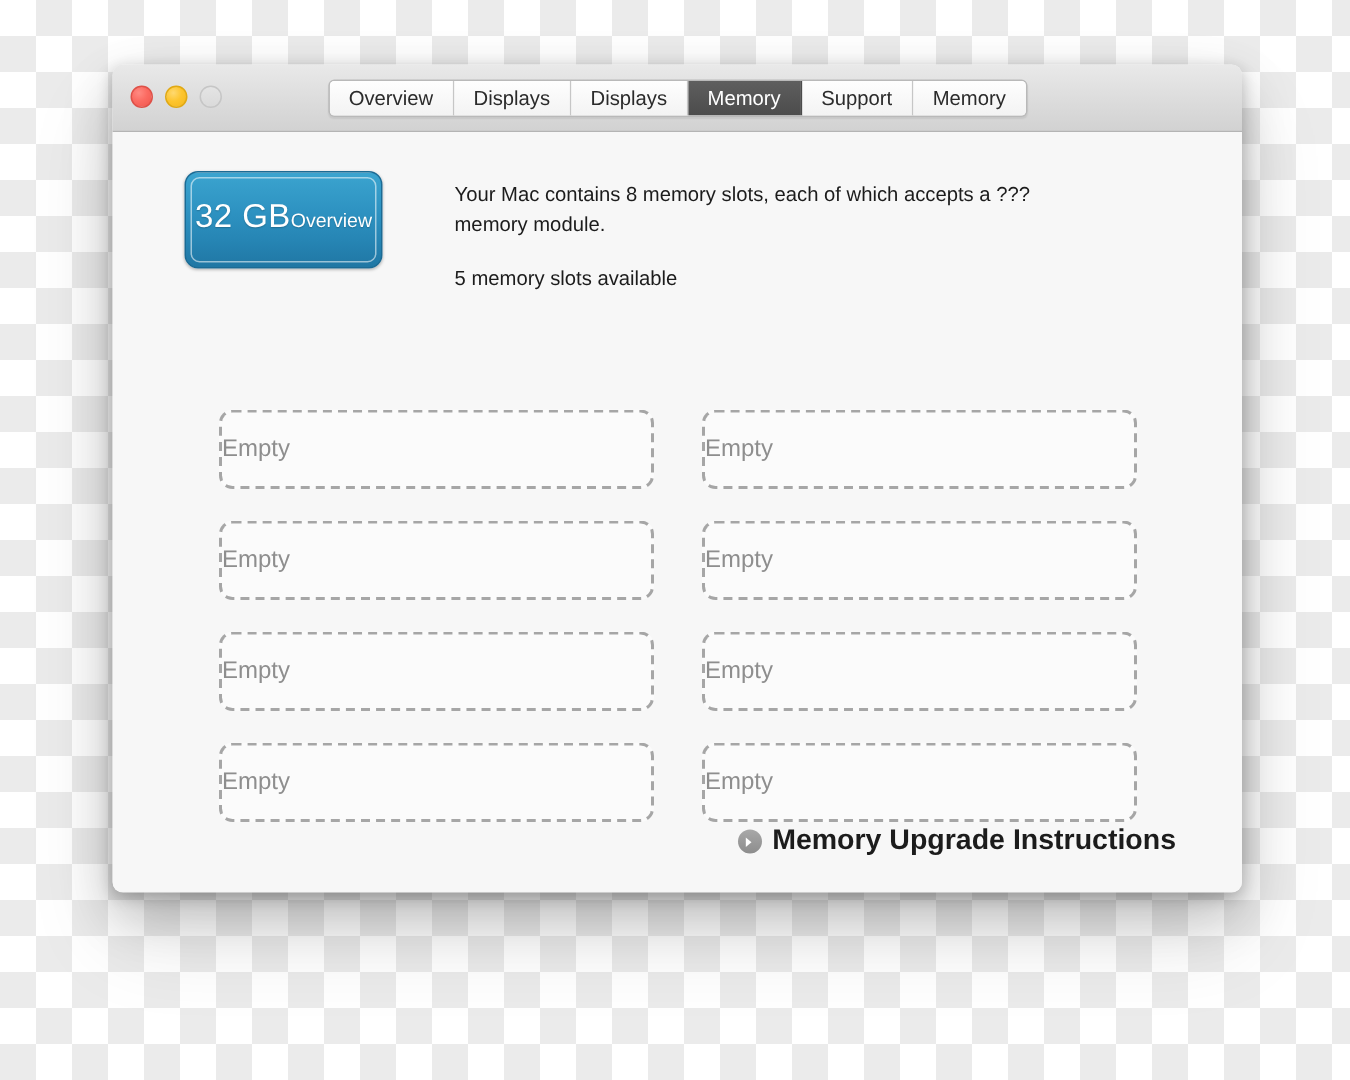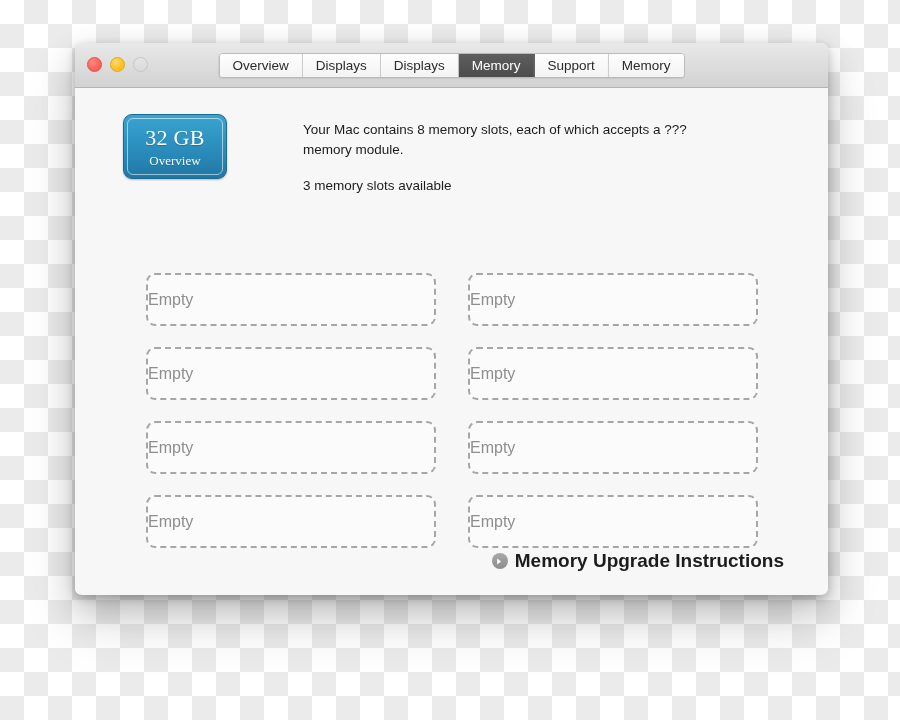--- a/index.html
+++ b/index.html
@@ -123,32 +123,31 @@
     position: absolute;
     left: 0; top: 0;
     width: 100%;
     height: 130px;
   }
 
   #memory-badge {
     position: absolute;
     left: 48px;
     top: 26px;
-    width: 104px;
+    width: 132px;
     height: 65px;
     border-radius: 9px;
     background: linear-gradient(to bottom, #3ba4cf 0%, #2e93c2 40%, #2685b4 72%, #2077a4 100%);
     border: 1px solid #1c6b94;
     box-shadow: 0 1px 2px rgba(0,0,0,0.25);
     box-sizing: border-box;
     display: flex;
-    flex-direction: column;
+    flex-direction: row;
     align-items: center;
     justify-content: center;
-    font-family: Liberation Serif, serif;
   }
   #memory-badge::before {
     content: "";
     position: absolute;
     left: 3px; top: 3px; right: 3px; bottom: 3px;
     border: 1px solid rgba(255,255,255,0.55);
     border-radius: 6px;
     pointer-events: none;
   }
   #badge-size {
@@ -267,21 +266,21 @@
 
     <div id="summary">
 
       <div id="memory-badge">
         <div id="badge-size">32 GB</div>
         <div id="badge-state">Overview</div>
       </div>
 
       <div id="summary-text">
         <p id="slots-description">Your Mac contains 8 memory slots, each of which accepts a ??? memory module.</p>
-        <p id="slots-available">3 memory slots available</p>
+        <p id="slots-available">5 memory slots available</p>
       </div>
 
     </div>
 
     <div id="slot-grid">
       <div class="slot">
         <span class="slot-label">Empty</span>
       </div>
       <div class="slot">
         <span class="slot-label">Empty</span>

